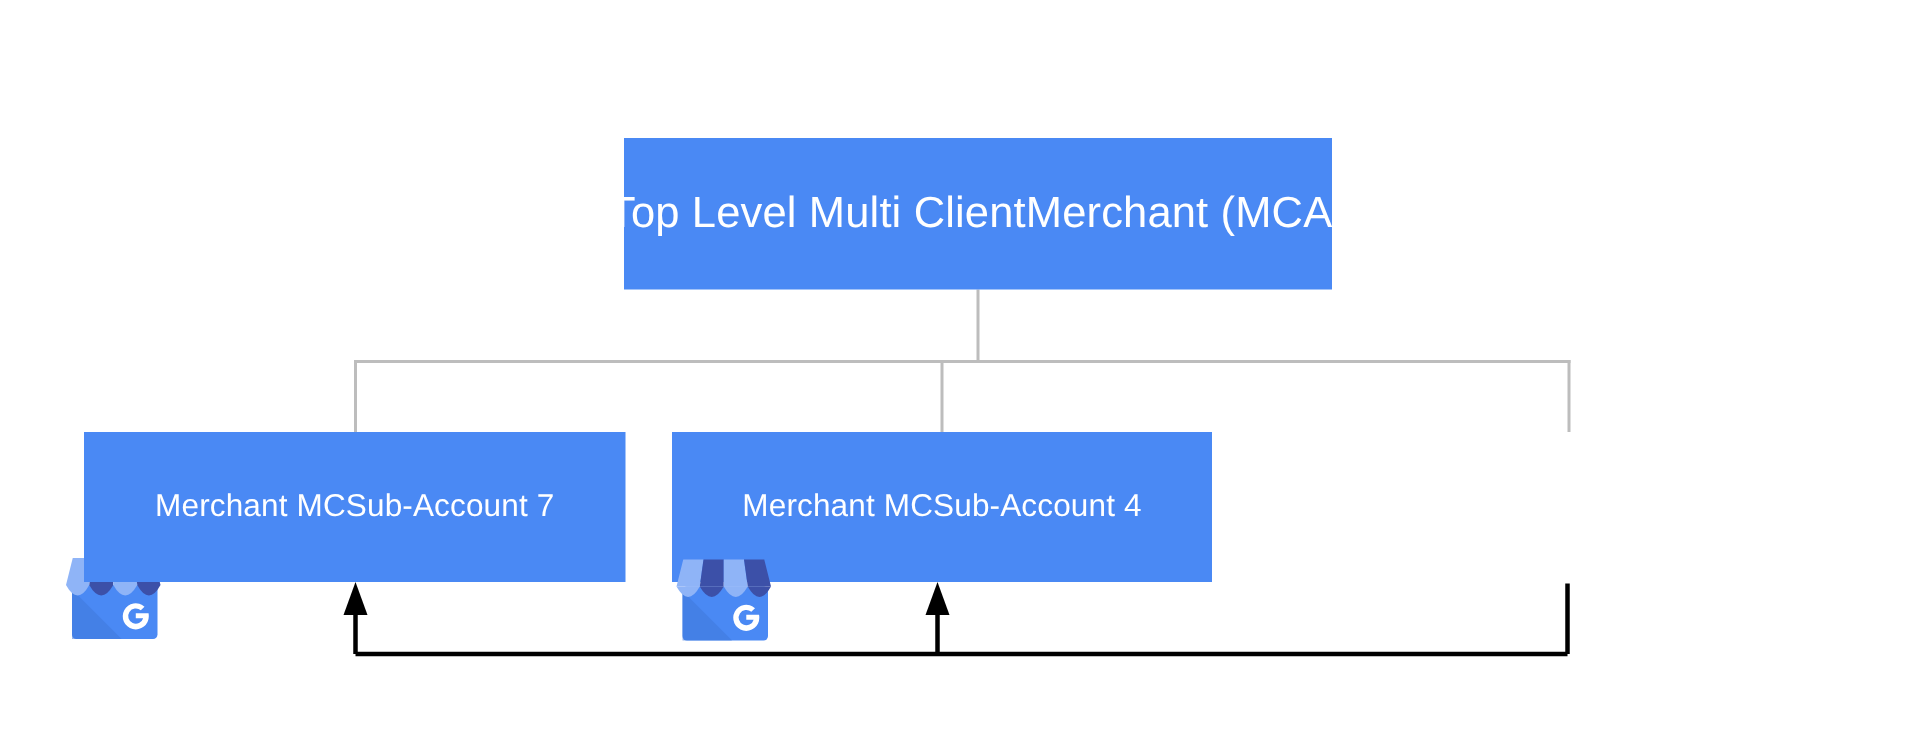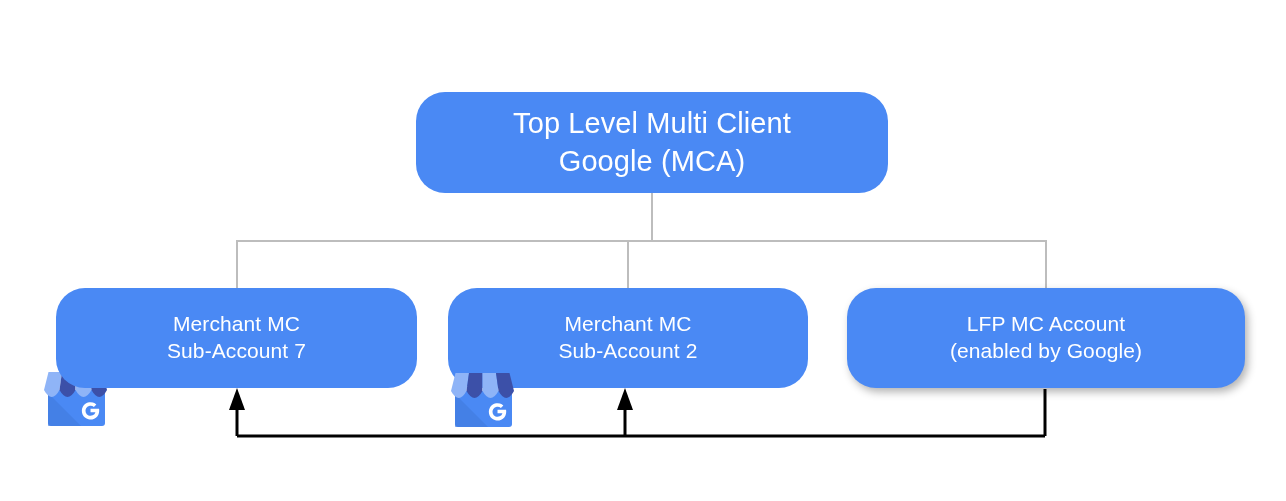--- a/index.html
+++ b/index.html
@@ -20,28 +20,27 @@
     overflow: hidden;
   }
 
   
   .node {
     position: absolute;
     box-sizing: border-box;
     background: var(--accent, #4a89f4);
     color: #ffffff;
     display: flex;
-    flex-direction: column;
+    flex-direction: row;
     align-items: center;
     justify-content: center;
     text-align: center;
     line-height: 1.28;
     letter-spacing: 0.1px;
     z-index: 3;
-    border-radius: 29px;
   }
   .node .line1,
   .node .line2 {
     display: block;
     white-space: pre;
   }
 
   #node-top {
     left: 416px;
     top: 92px;
@@ -135,37 +134,33 @@
 
     <path d="M 237 436 L 237 404" stroke="#000000" stroke-width="3" fill="none"></path>
     <polygon points="237,388 229,410 245,410" fill="#000000"></polygon>
 
     <path d="M 625 436 L 625 404" stroke="#000000" stroke-width="3" fill="none"></path>
     <polygon points="625,388 617,410 633,410" fill="#000000"></polygon>
   </svg>
 
   <div class="node" id="node-top" style="background: rgb(74, 137, 244); color: rgb(255, 255, 255);">
     <span class="line1">Top Level Multi Client</span>
-    <span class="line2">Google (MCA)</span>
+    <span class="line2">Merchant (MCA)</span>
   </div>
 
   <div class="node" id="node-sub1" style="background: rgb(74, 137, 244); color: rgb(255, 255, 255);">
     <span class="line1">Merchant MC</span>
     <span class="line2">Sub-Account 7</span>
   </div>
 
   <div class="node" id="node-sub2" style="background: rgb(74, 137, 244); color: rgb(255, 255, 255);">
     <span class="line1">Merchant MC</span>
-    <span class="line2">Sub-Account 2</span>
+    <span class="line2">Sub-Account 4</span>
   </div>
 
-  <div class="node" id="node-lfp" style="background: rgb(74, 137, 244); color: rgb(255, 255, 255);">
-    <span class="line1">LFP MC Account</span>
-    <span class="line2">(enabled by Google)</span>
-  </div>
 
   <svg class="gmb-icon" id="gmb-icon-1" viewBox="0 0 73 60">
 
     <rect x="8" y="22" width="57" height="36" rx="3" fill="#4a89f4"></rect>
 
     <path d="M 8 25 L 8 58 L 41 58 Z" fill="#3f78db" opacity="0.55"></path>
 
     <path d="M 4 22 L 8.5 4 L 22 4 L 19.5 22 Z" fill="#8fb4f7"></path>
     <path d="M 19.5 22 L 22 4 L 35.5 4 L 35.5 22 Z" fill="#3c50a8"></path>
     <path d="M 35.5 22 L 35.5 4 L 49 4 L 51.5 22 Z" fill="#8fb4f7"></path>

